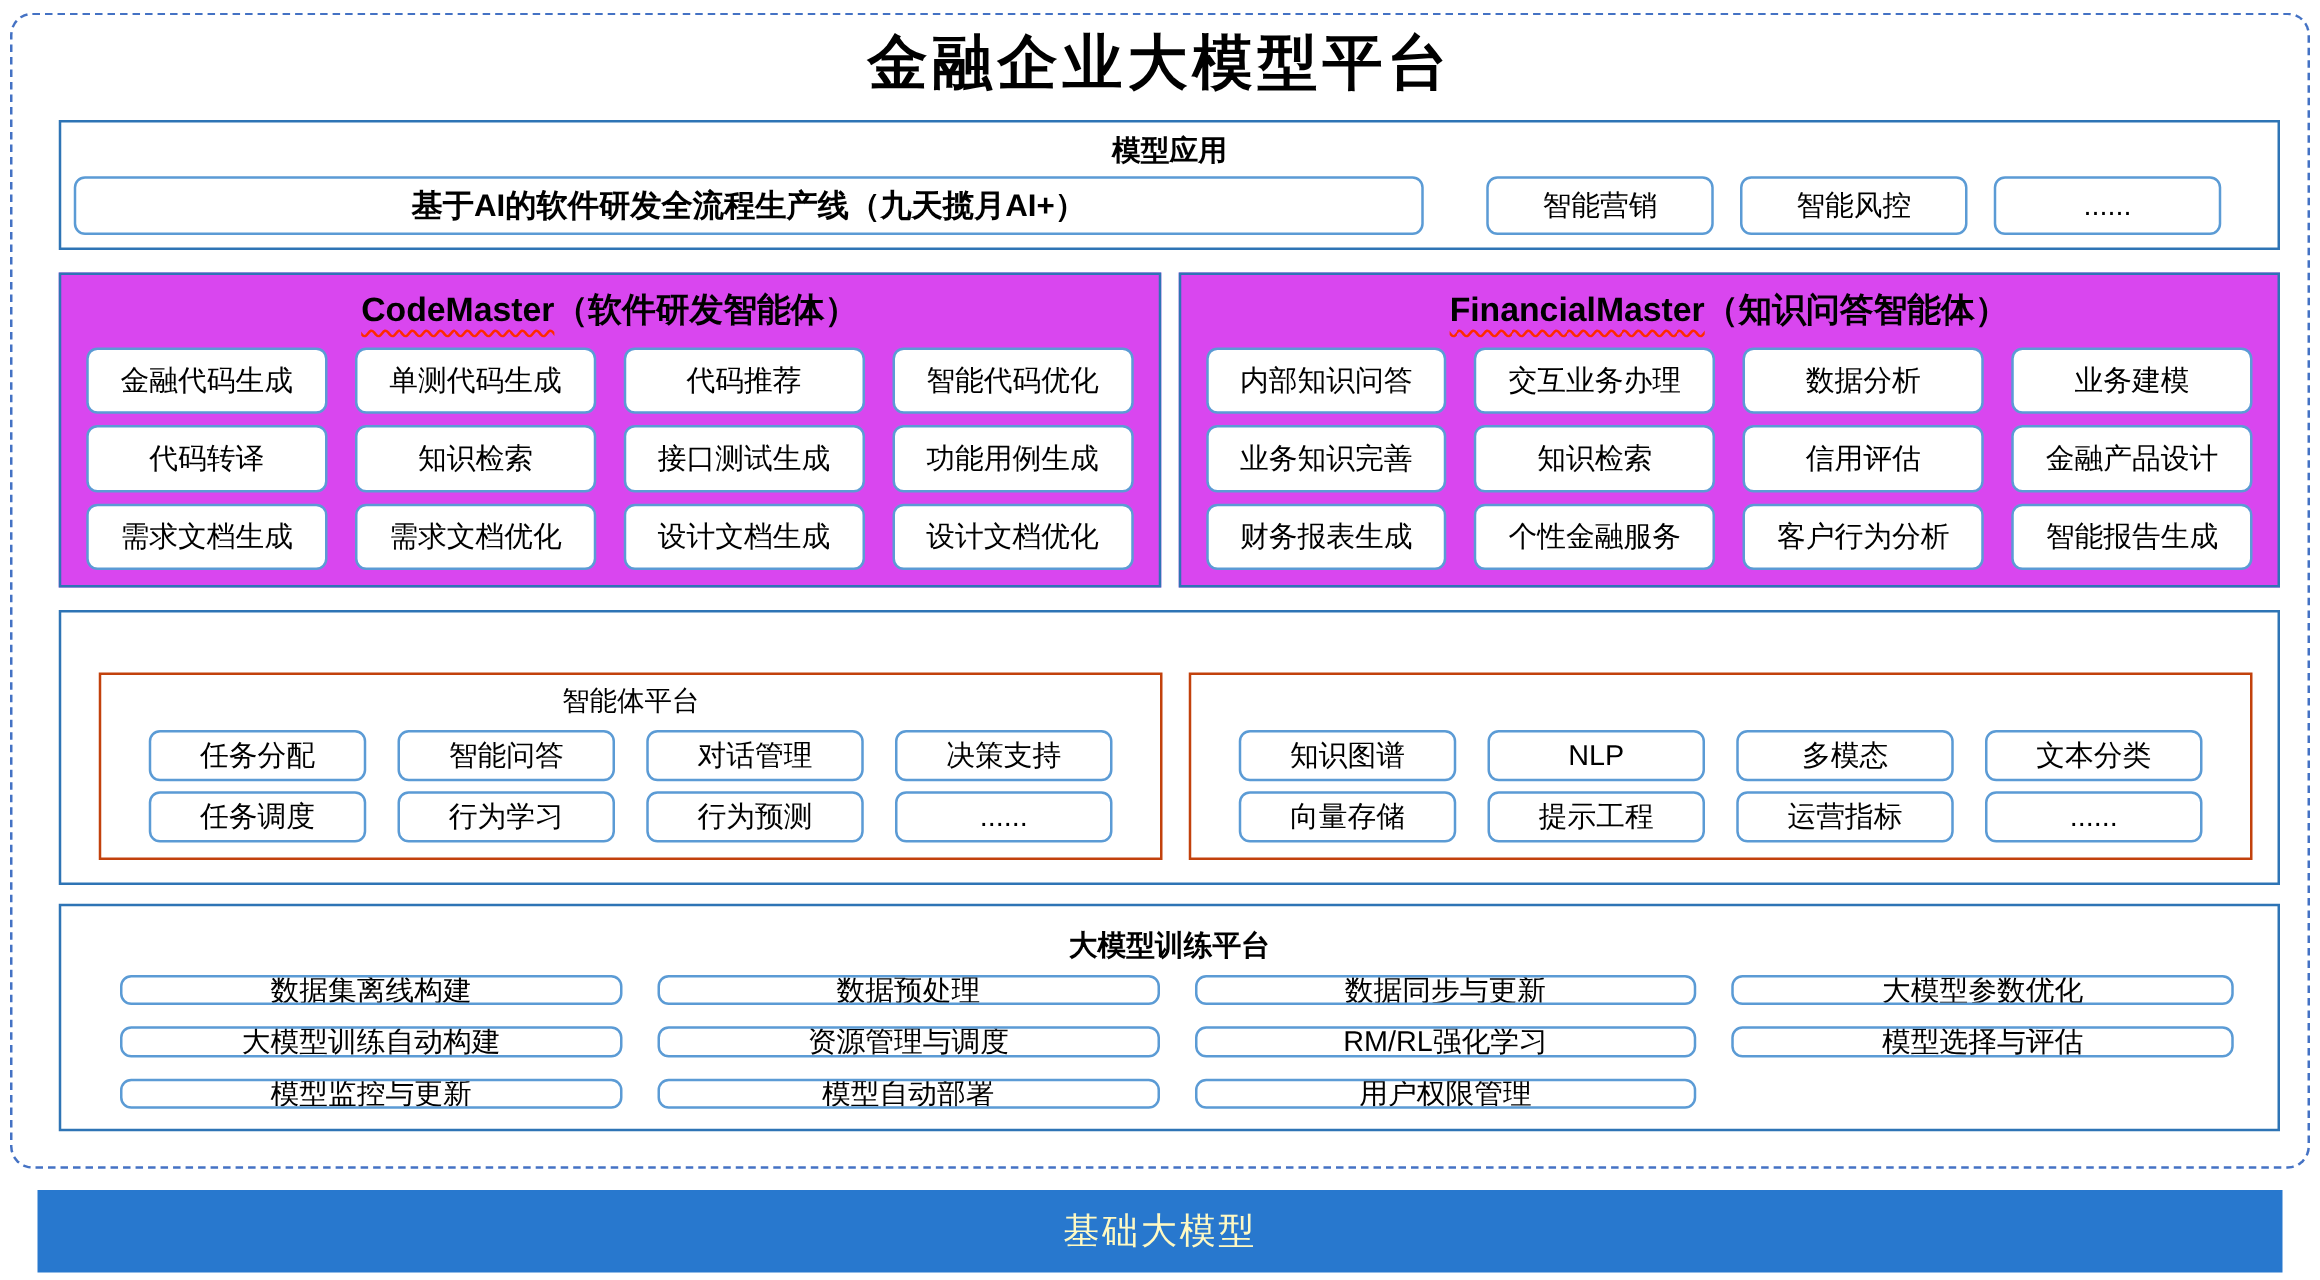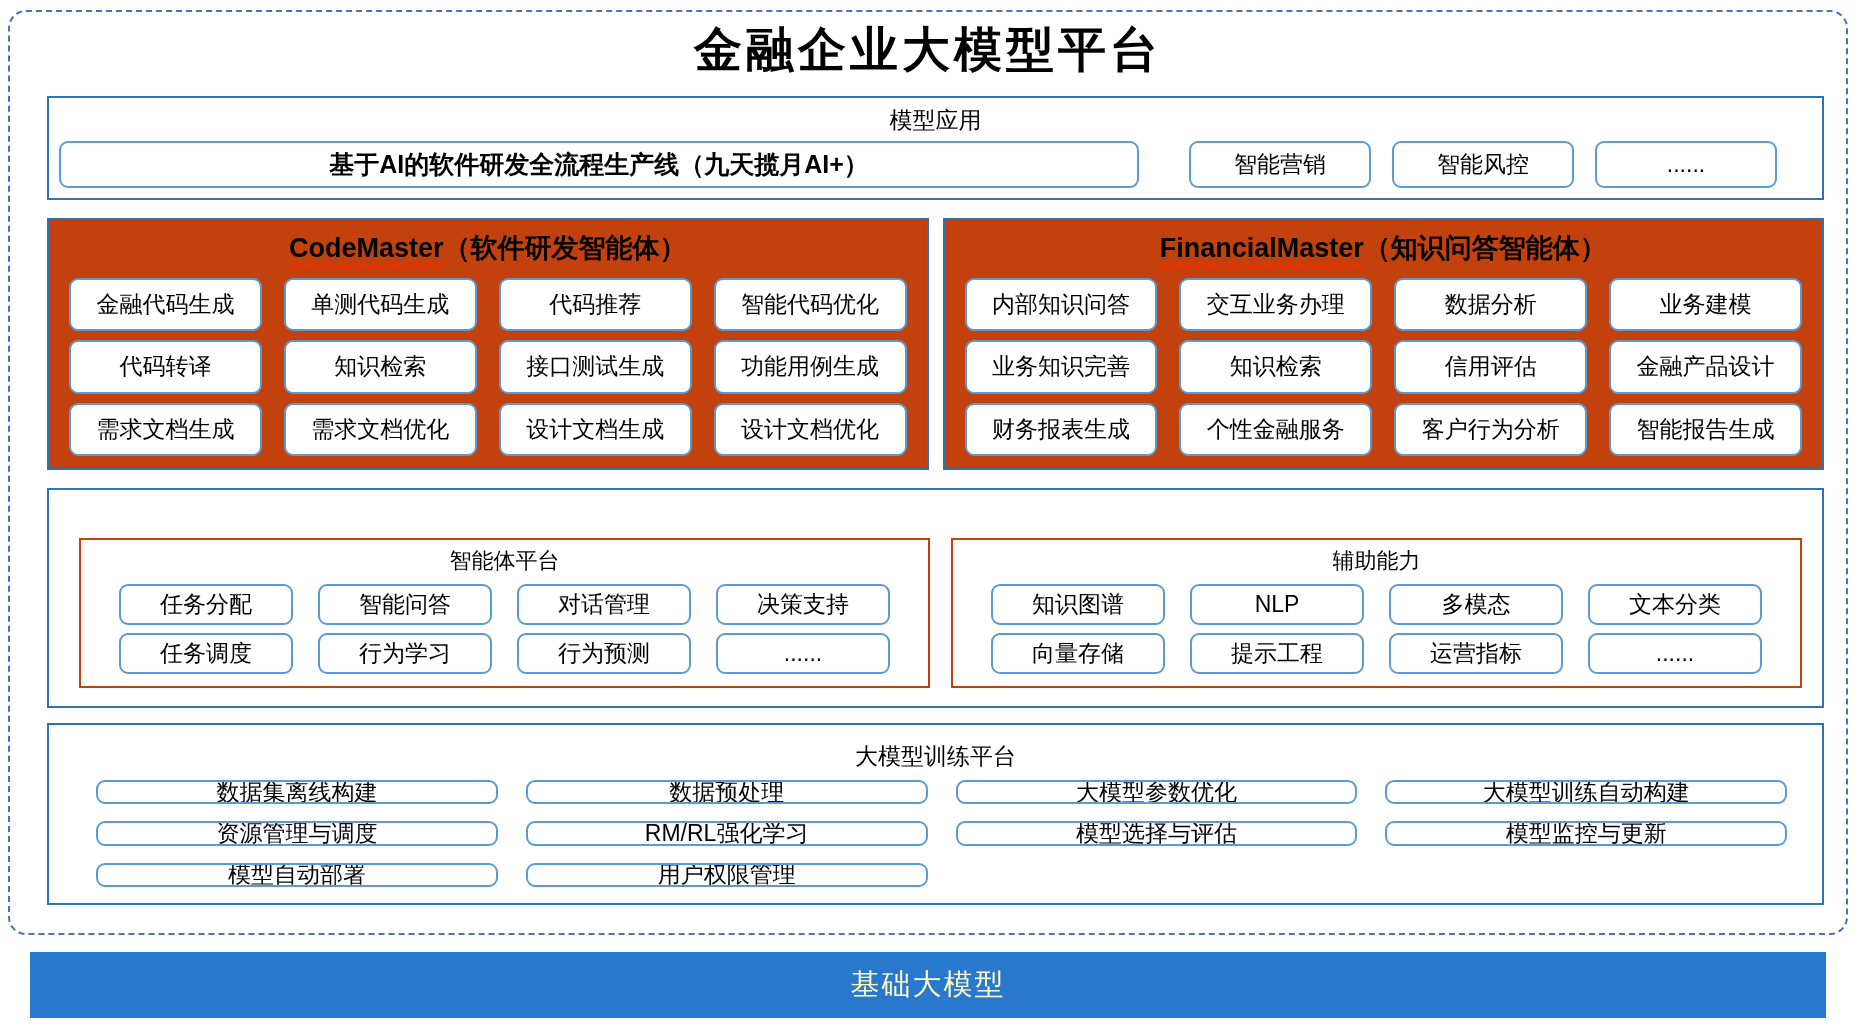--- a/index.html
+++ b/index.html
@@ -9,39 +9,39 @@
 
   
   .frame { position:absolute; left:8px; top:10px; width:1840px; height:925px;
     border:2px dashed #4472C4; border-radius:18px; }
 
   .main-title { position:absolute; top:18px; left:0; width:100%; text-align:center;
     font-family:"DejaVu Serif","Liberation Serif",serif; font-weight:bold;
     font-size:48px; letter-spacing:4px; }
 
   .secbox { position:absolute; border:2px solid #2E74B5; background:#fff; }
-  .sec-title { text-align:center; font-weight:normal; font-size:23px; }
+  .sec-title { text-align:center; font-weight:bold; font-size:23px; }
   .sub-title { text-align:center; font-weight:normal; font-size:22px; }
 
   .pill { border:2px solid #5B9BD5; border-radius:9px; background:#fff;
     display:flex; align-items:center; justify-content:center;
     font-size:23px; white-space:nowrap; overflow:hidden; }
 
   
   .sec-app { left:47px; top:96px; width:1777px; height:104px; }
   .sec-app .sec-title { margin-top:7px; }
   .app-row { position:absolute; left:10px; right:45px; bottom:10px; height:47px;
     display:flex; gap:21px; }
   .pill-big { flex:0 0 1080px; margin-right:29px; font-weight:bold; font-size:25px; }
   .pill-app { flex:1; }
 
   
   .agents-row { position:absolute; left:47px; top:218px; width:1777px; height:252px;
     display:flex; gap:14px; }
-  .agent-box { flex:1; border:2px solid #2E74B5; background:#c2410c; position:relative; }
+  .agent-box { flex:1; border:2px solid #2E74B5; background:#d946ef; position:relative; }
   .agent-title { text-align:center; font-weight:bold; font-size:27px; margin-top:10px; }
   .wavy { text-decoration:underline; text-decoration-style:wavy;
     text-decoration-color:#FF2A00; text-decoration-thickness:2px; text-underline-offset:6px; }
   .agent-grid { position:absolute; left:20px; right:20px; top:58px; bottom:12px;
     display:grid; grid-template-columns:repeat(4,1fr); column-gap:22px; row-gap:9px; }
 
   
   .sec-runtime { left:47px; top:488px; width:1777px; height:220px; }
   .sec-runtime .sec-title { margin-top:9px; }
   .runtime-cols { position:absolute; left:30px; right:20px; top:48px; bottom:18px;
@@ -130,40 +130,40 @@
           <div class="pill">智能问答</div>
           <div class="pill">对话管理</div>
           <div class="pill">决策支持</div>
           <div class="pill">任务调度</div>
           <div class="pill">行为学习</div>
           <div class="pill">行为预测</div>
           <div class="pill">......</div>
         </div>
       </div>
       <div class="sub-box">
-        <div class="sub-title">辅助能力</div>
         <div class="sub-grid">
           <div class="pill">知识图谱</div>
           <div class="pill">NLP</div>
           <div class="pill">多模态</div>
           <div class="pill">文本分类</div>
           <div class="pill">向量存储</div>
           <div class="pill">提示工程</div>
           <div class="pill">运营指标</div>
           <div class="pill">......</div>
         </div>
       </div>
     </div>
   </div>
 
   <div class="secbox sec-training">
     <div class="sec-title">大模型训练平台</div>
     <div class="train-grid">
       <div class="pill">数据集离线构建</div>
       <div class="pill">数据预处理</div>
+      <div class="pill">数据同步与更新</div>
       <div class="pill">大模型参数优化</div>
       <div class="pill">大模型训练自动构建</div>
       <div class="pill">资源管理与调度</div>
       <div class="pill">RM/RL强化学习</div>
       <div class="pill">模型选择与评估</div>
       <div class="pill">模型监控与更新</div>
       <div class="pill">模型自动部署</div>
       <div class="pill">用户权限管理</div>
     </div>
   </div>

